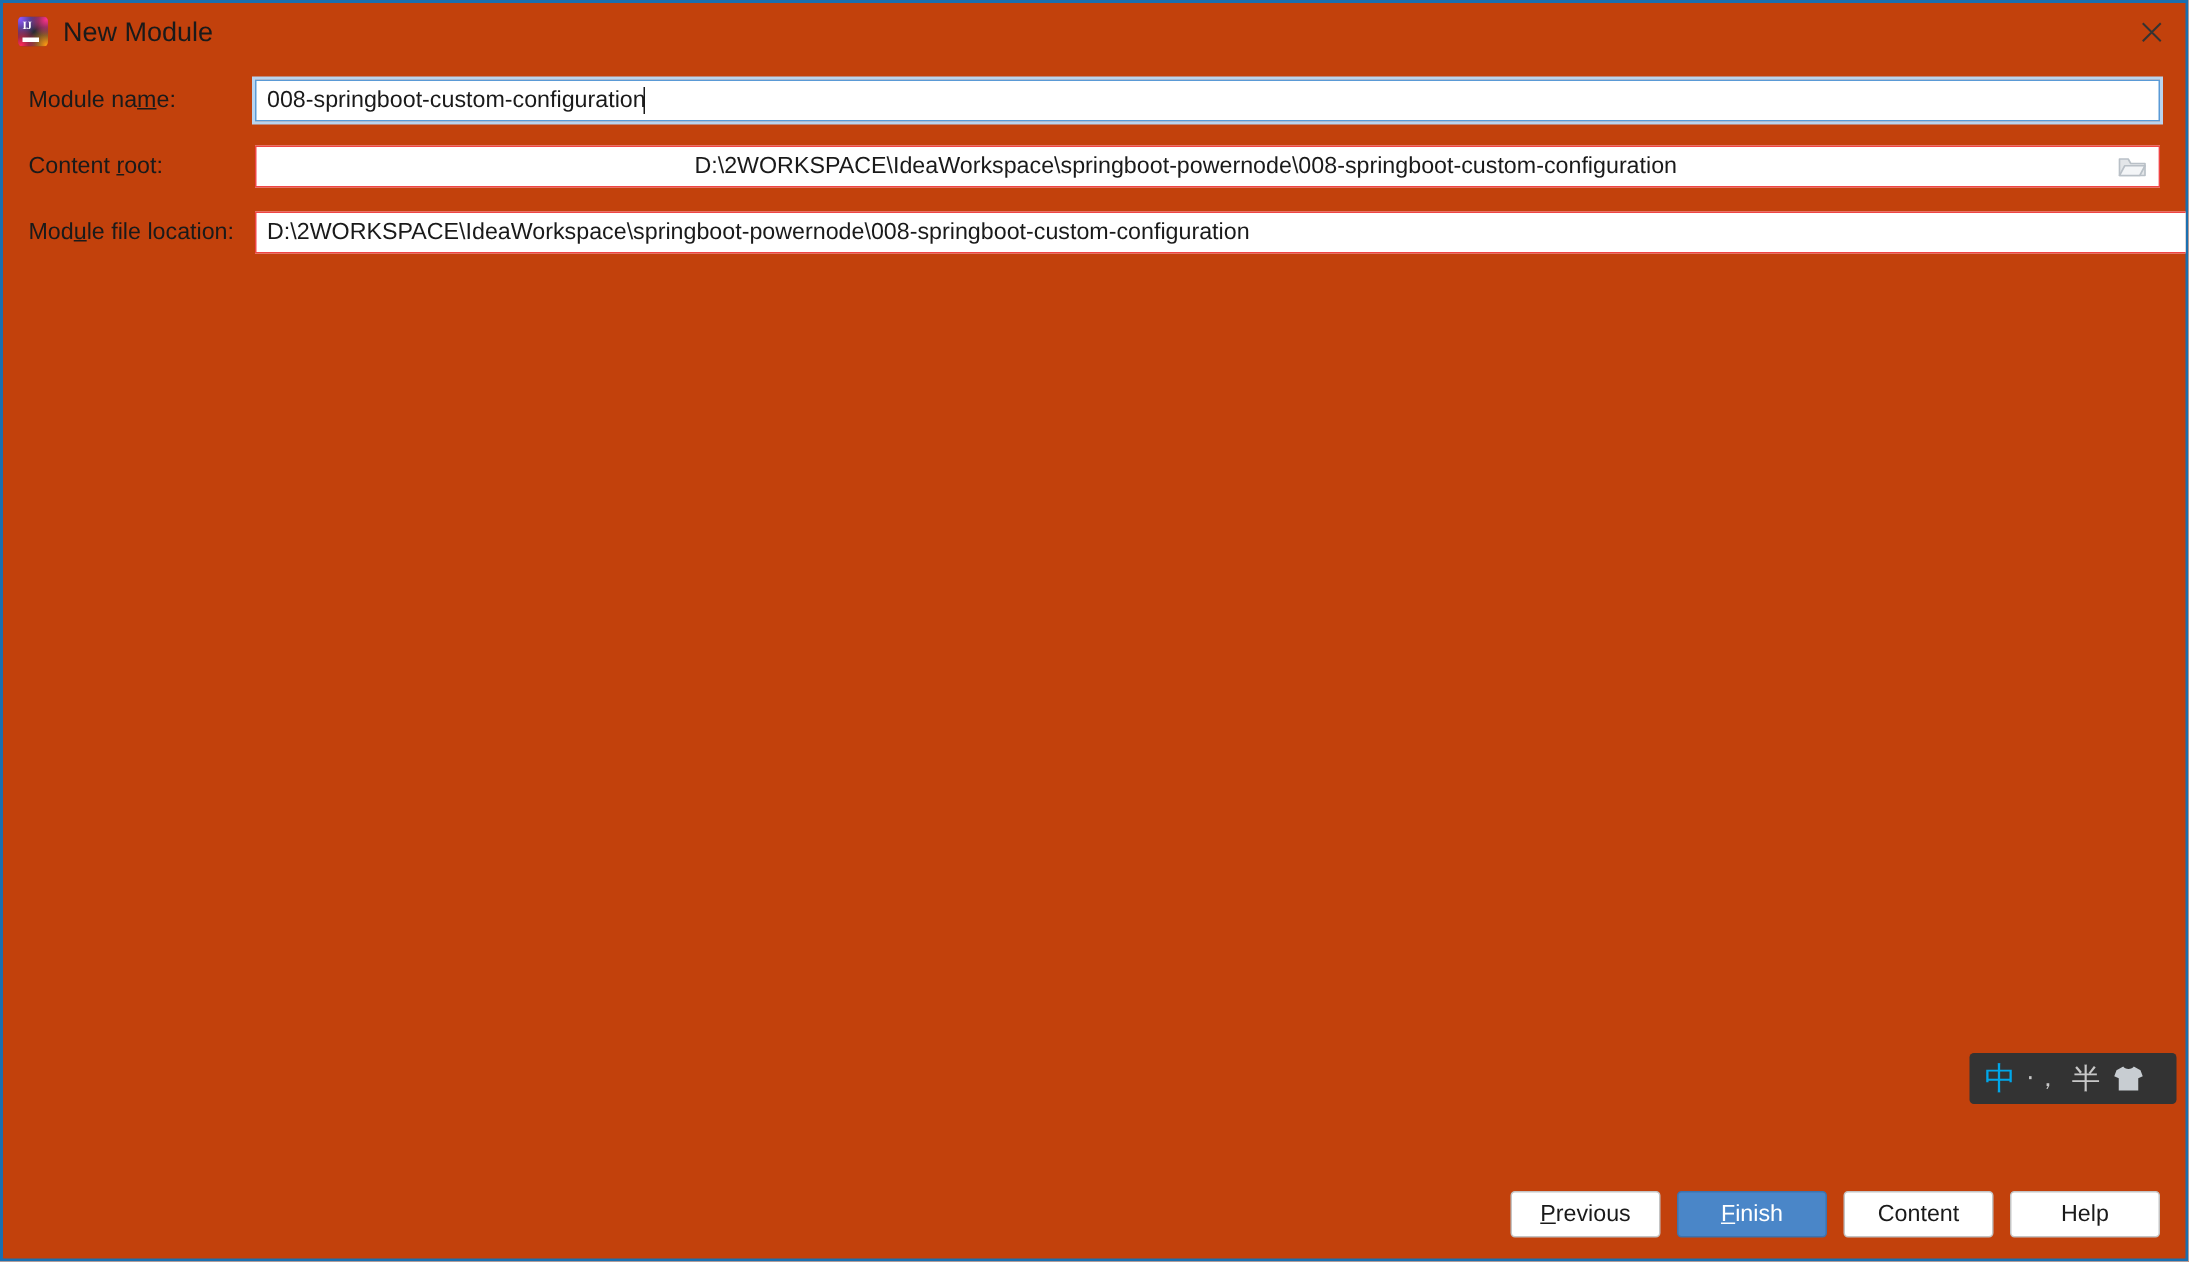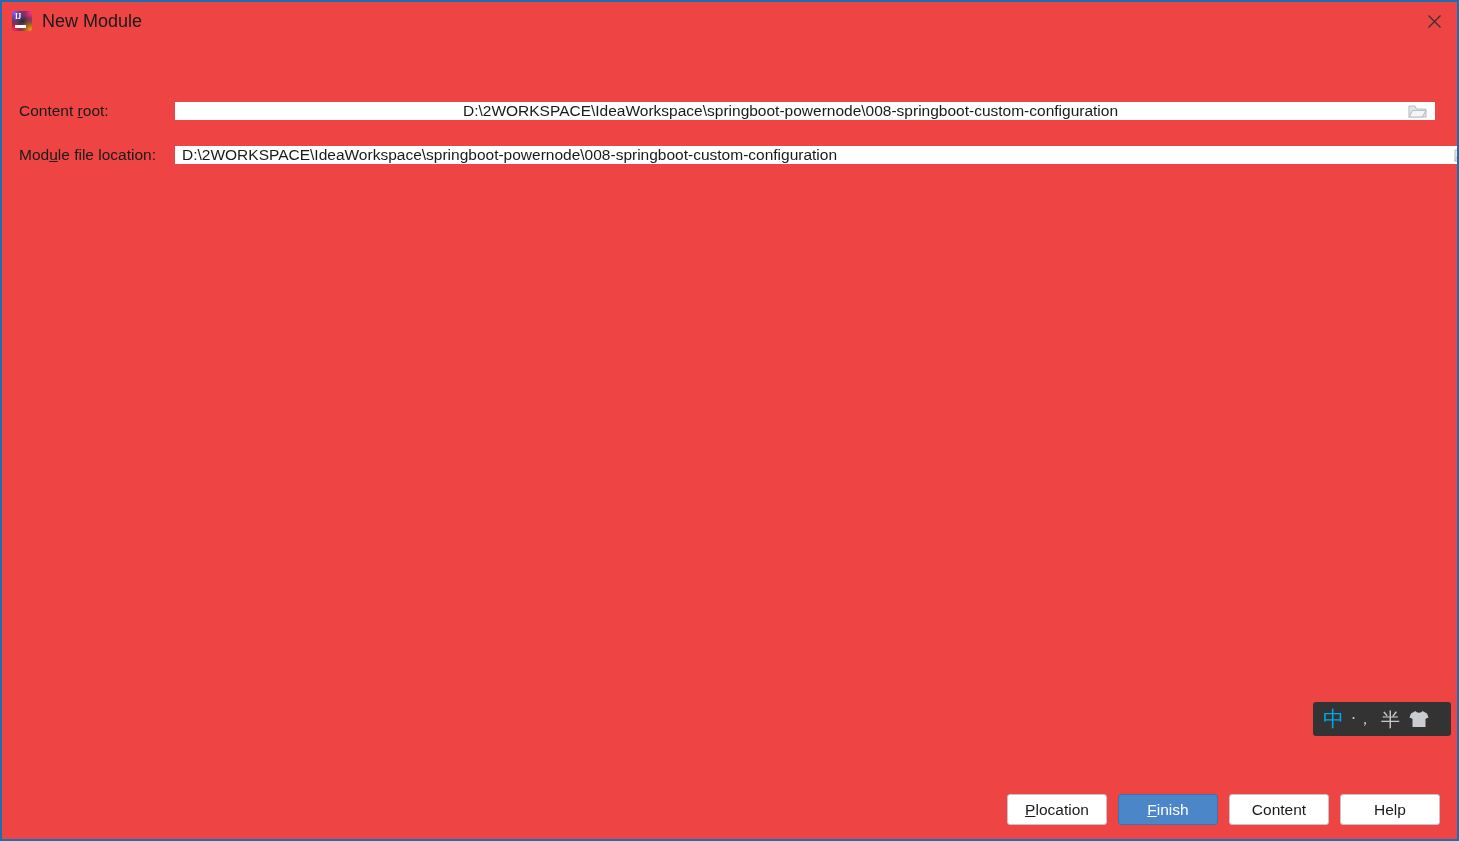--- a/index.html
+++ b/index.html
@@ -8,21 +8,21 @@
     background: #ffffff;
   }
   body {
     font-family: "Liberation Sans", sans-serif;
   }
   #dialog {
     position: relative;
     width: 1459px;
     height: 841px;
     box-sizing: border-box;
-    background: #ef4444;
+    background: #c2410c;
     border: 2px solid #1a6fb0;
     overflow: hidden;
   }
   
   #titlebar {
     position: absolute;
     left: 0; top: 0;
     width: 100%;
     height: 38px;
     display: flex;
@@ -104,21 +104,21 @@
   }
   .field-label u { text-decoration: underline; }
 
   .text-input {
     position: absolute;
     left: 168px;
     right: 17px;
     height: 28px;
     box-sizing: border-box;
     background: #ffffff;
-    border: 5px solid #ef4444;
+    border: 1px solid #ef4444;
     display: flex;
     align-items: center;
     font-size: 15.5px;
     color: #1a1a1a;
     white-space: nowrap;
     overflow: hidden;
     cursor: text;
   }
   .text-input .value {
     padding-left: 7px;
@@ -230,20 +230,26 @@
       <div class="bar"></div>
     </div>
     <div id="window-title">New Module</div>
     <div id="close-button">
       <svg width="15" height="15" viewBox="0 0 15 15">
         <path d="M1.5 1.5 L13.5 13.5 M13.5 1.5 L1.5 13.5" stroke="#333333" stroke-width="1.3" fill="none"></path>
       </svg>
     </div>
   </div>
 
+  <div class="form-row" id="row-module-name">
+    <div class="field-label"><span>Module na</span><u>m</u><span>e:</span></div>
+    <div class="text-input focused">
+      <span class="value">008-springboot-custom-configuration<span class="caret"></span></span>
+    </div>
+  </div>
 
   <div class="form-row" id="row-content-root">
     <div class="field-label"><span>Content </span><u>r</u><span>oot:</span></div>
     <div class="text-input">
       <span class="value">D:\2WORKSPACE\IdeaWorkspace\springboot-powernode\008-springboot-custom-configuration</span>
       <span class="browse-button">
         <svg width="19" height="16" viewBox="0 0 19 16">
           <path d="M1 3 L1 14 L18 14 L18 6 L8.5 6 L6.8 3 Z" fill="#e3e6e9" stroke="#b9c0c7" stroke-width="1.1" stroke-linejoin="round"></path>
           <path d="M1 14 L4.5 7.5 L18 7.5 L14.5 14 Z" fill="#f3f5f7" stroke="#b9c0c7" stroke-width="1.1" stroke-linejoin="round"></path>
         </svg>
@@ -270,21 +276,21 @@
     <span id="ime-width">半</span>
     <svg id="ime-skin" width="22" height="20" viewBox="0 0 22 20">
       <path d="M7.5 2 L3 4.5 L1.5 8.5 L4.5 9.8 L4.5 18 L17.5 18 L17.5 9.8 L20.5 8.5 L19 4.5 L14.5 2 C13.6 4.2 8.4 4.2 7.5 2 Z" fill="#c8cdd2"></path>
     </svg>
   </div>
 
   <div id="footer">
     <div class="dlg-button">
         <span></span>
         <u>P</u>
-        <span>location</span>
+        <span>revious</span>
       </div>
     <div class="dlg-button primary">
         <span></span>
         <u>F</u>
         <span>inish</span>
       </div>
     <div class="dlg-button">
         <span>Content</span>
         <u></u>
         <span></span>

